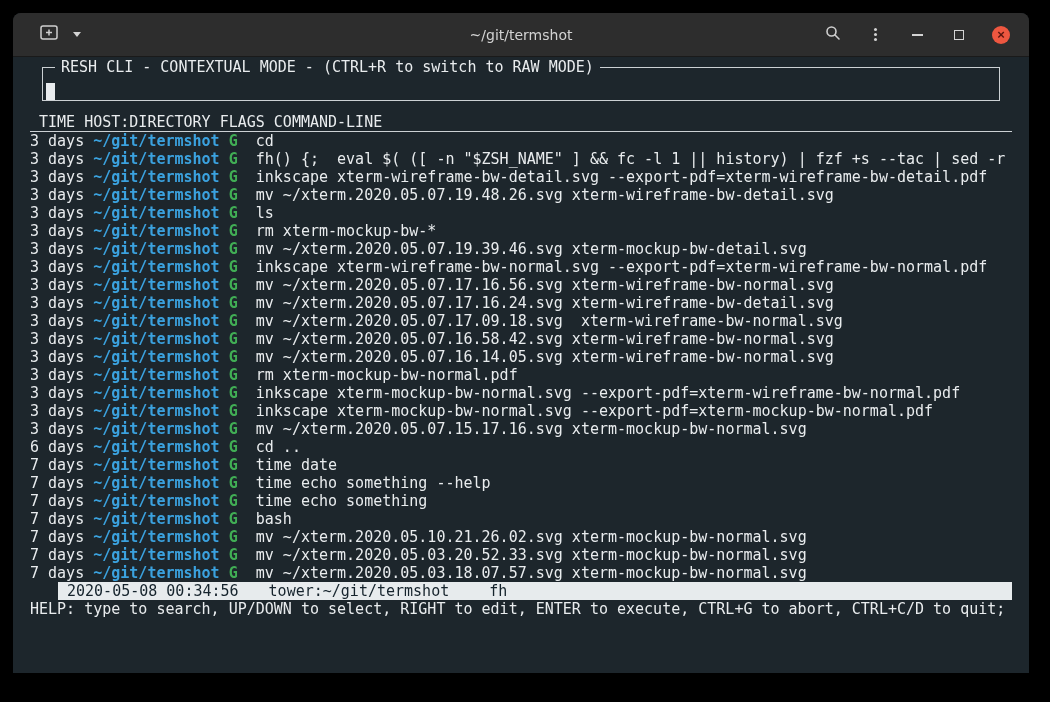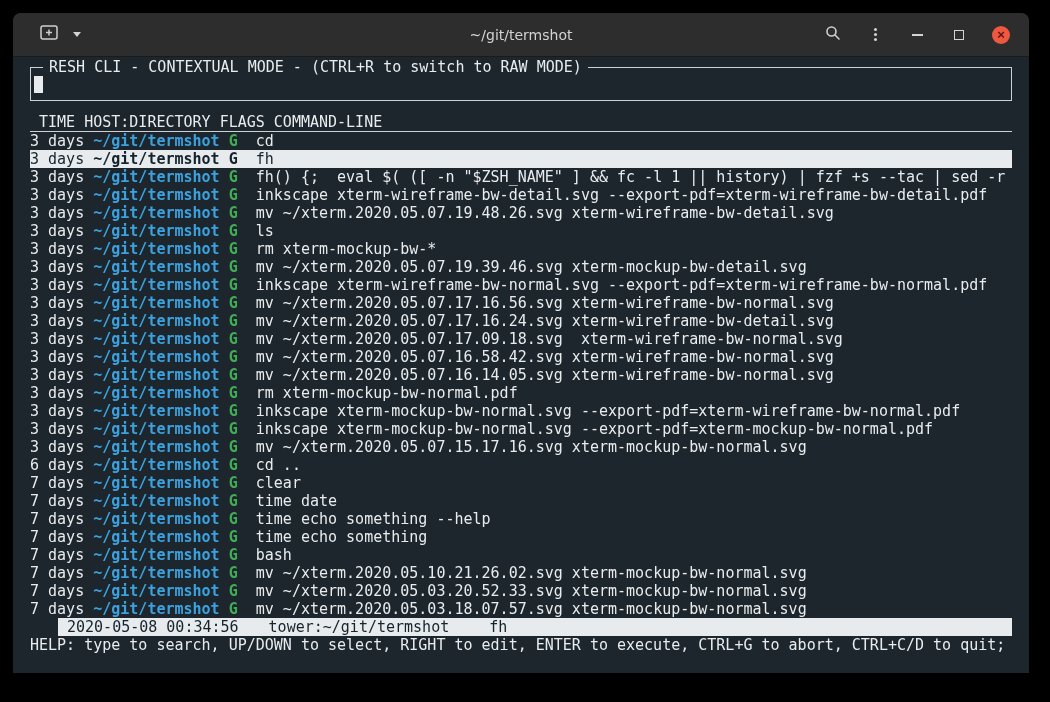--- a/index.html
+++ b/index.html
@@ -17,21 +17,21 @@
   .tb-right{display:flex;align-items:center;gap:22px;margin-left:auto;z-index:1;margin-right:6px;}
   .tb-btn{display:flex;align-items:center;justify-content:center;background:none;border:none;width:20px;height:26px;padding:0;}
   .caret{width:0;height:0;border-left:4px solid transparent;border-right:4px solid transparent;border-top:5px solid var(--titlebar-fg);}
   .kebab{display:flex;flex-direction:column;gap:2px;align-items:center;}
   .kebab i{width:3px;height:3px;border-radius:50%;background:var(--titlebar-fg);}
   .min-bar{width:11px;height:2px;background:var(--titlebar-fg);}
   .restore-sq{width:10px;height:10px;border:1.5px solid var(--titlebar-fg);}
   .close-btn{width:18px;height:18px;border-radius:50%;background:var(--close-red);display:flex;align-items:center;justify-content:center;color:#5a150e;font-size:13px;font-weight:bold;line-height:1;}
 
   .terminal{height:615px;padding:2px 17px 0;font-family:"DejaVu Sans Mono",monospace;font-size:15px;color:var(--terminal-fg);overflow:hidden;}
-  .search-box{position:relative;height:34px;margin:8px 0 12px;border:1px solid var(--border-light);display:flex;align-items:center;padding-left:3px;}
+  .search-box{position:relative;height:34px;margin:8px 12px 12px;border:1px solid var(--border-light);display:flex;align-items:flex-end;padding-left:3px;}
   .box-title{position:absolute;top:-9px;left:12px;background:var(--terminal-bg);padding:0 6px;font-size:15px;line-height:17px;white-space:pre;}
   .cursor{width:9px;height:17px;background:var(--terminal-fg);}
   .col-header{white-space:pre;height:19px;line-height:18px;border-bottom:1px solid var(--border-light);}
   .row{height:18px;line-height:18px;white-space:pre;overflow:hidden;}
   .row span{white-space:pre;}
   .rt{color:var(--terminal-fg);text-align:center;}
   .rh{color:var(--host-blue);font-weight:bold;}
   .rf{color:var(--flag-green);font-weight:bold;}
   .rc{color:var(--terminal-fg);}
   .row.selected{background:var(--selection-bg);}
@@ -98,39 +98,37 @@
 
       <div class="search-box">
         <span class="box-title">RESH CLI - CONTEXTUAL MODE - (CTRL+R to switch to RAW MODE)</span>
         <span class="cursor"></span>
       </div>
 
       <div class="col-header"> TIME HOST:DIRECTORY FLAGS COMMAND-LINE</div>
 
       <div class="rows">
           <div class="row"><span class="rt">3 days </span><span class="rh">~/git/termshot</span><span class="rf"> G</span><span class="rc">  cd</span></div>
-          <div class="row selected"><span class="rt">3 days </span><span class="rh">~/git/termshot</span><span class="rf"> G</span><span class="rc">  fh</span></div>
           <div class="row"><span class="rt">3 days </span><span class="rh">~/git/termshot</span><span class="rf"> G</span><span class="rc">  fh() {;  eval $( ([ -n "$ZSH_NAME" ] &amp;&amp; fc -l 1 || history) | fzf +s --tac | sed -r</span></div>
           <div class="row"><span class="rt">3 days </span><span class="rh">~/git/termshot</span><span class="rf"> G</span><span class="rc">  inkscape xterm-wireframe-bw-detail.svg --export-pdf=xterm-wireframe-bw-detail.pdf</span></div>
           <div class="row"><span class="rt">3 days </span><span class="rh">~/git/termshot</span><span class="rf"> G</span><span class="rc">  mv ~/xterm.2020.05.07.19.48.26.svg xterm-wireframe-bw-detail.svg</span></div>
           <div class="row"><span class="rt">3 days </span><span class="rh">~/git/termshot</span><span class="rf"> G</span><span class="rc">  ls</span></div>
           <div class="row"><span class="rt">3 days </span><span class="rh">~/git/termshot</span><span class="rf"> G</span><span class="rc">  rm xterm-mockup-bw-*</span></div>
           <div class="row"><span class="rt">3 days </span><span class="rh">~/git/termshot</span><span class="rf"> G</span><span class="rc">  mv ~/xterm.2020.05.07.19.39.46.svg xterm-mockup-bw-detail.svg</span></div>
           <div class="row"><span class="rt">3 days </span><span class="rh">~/git/termshot</span><span class="rf"> G</span><span class="rc">  inkscape xterm-wireframe-bw-normal.svg --export-pdf=xterm-wireframe-bw-normal.pdf</span></div>
           <div class="row"><span class="rt">3 days </span><span class="rh">~/git/termshot</span><span class="rf"> G</span><span class="rc">  mv ~/xterm.2020.05.07.17.16.56.svg xterm-wireframe-bw-normal.svg</span></div>
           <div class="row"><span class="rt">3 days </span><span class="rh">~/git/termshot</span><span class="rf"> G</span><span class="rc">  mv ~/xterm.2020.05.07.17.16.24.svg xterm-wireframe-bw-detail.svg</span></div>
           <div class="row"><span class="rt">3 days </span><span class="rh">~/git/termshot</span><span class="rf"> G</span><span class="rc">  mv ~/xterm.2020.05.07.17.09.18.svg  xterm-wireframe-bw-normal.svg</span></div>
           <div class="row"><span class="rt">3 days </span><span class="rh">~/git/termshot</span><span class="rf"> G</span><span class="rc">  mv ~/xterm.2020.05.07.16.58.42.svg xterm-wireframe-bw-normal.svg</span></div>
           <div class="row"><span class="rt">3 days </span><span class="rh">~/git/termshot</span><span class="rf"> G</span><span class="rc">  mv ~/xterm.2020.05.07.16.14.05.svg xterm-wireframe-bw-normal.svg</span></div>
           <div class="row"><span class="rt">3 days </span><span class="rh">~/git/termshot</span><span class="rf"> G</span><span class="rc">  rm xterm-mockup-bw-normal.pdf</span></div>
           <div class="row"><span class="rt">3 days </span><span class="rh">~/git/termshot</span><span class="rf"> G</span><span class="rc">  inkscape xterm-mockup-bw-normal.svg --export-pdf=xterm-wireframe-bw-normal.pdf</span></div>
           <div class="row"><span class="rt">3 days </span><span class="rh">~/git/termshot</span><span class="rf"> G</span><span class="rc">  inkscape xterm-mockup-bw-normal.svg --export-pdf=xterm-mockup-bw-normal.pdf</span></div>
           <div class="row"><span class="rt">3 days </span><span class="rh">~/git/termshot</span><span class="rf"> G</span><span class="rc">  mv ~/xterm.2020.05.07.15.17.16.svg xterm-mockup-bw-normal.svg</span></div>
           <div class="row"><span class="rt">6 days </span><span class="rh">~/git/termshot</span><span class="rf"> G</span><span class="rc">  cd ..</span></div>
-          <div class="row"><span class="rt">7 days </span><span class="rh">~/git/termshot</span><span class="rf"> G</span><span class="rc">  clear</span></div>
           <div class="row"><span class="rt">7 days </span><span class="rh">~/git/termshot</span><span class="rf"> G</span><span class="rc">  time date</span></div>
           <div class="row"><span class="rt">7 days </span><span class="rh">~/git/termshot</span><span class="rf"> G</span><span class="rc">  time echo something --help</span></div>
           <div class="row"><span class="rt">7 days </span><span class="rh">~/git/termshot</span><span class="rf"> G</span><span class="rc">  time echo something</span></div>
           <div class="row"><span class="rt">7 days </span><span class="rh">~/git/termshot</span><span class="rf"> G</span><span class="rc">  bash</span></div>
           <div class="row"><span class="rt">7 days </span><span class="rh">~/git/termshot</span><span class="rf"> G</span><span class="rc">  mv ~/xterm.2020.05.10.21.26.02.svg xterm-mockup-bw-normal.svg</span></div>
           <div class="row"><span class="rt">7 days </span><span class="rh">~/git/termshot</span><span class="rf"> G</span><span class="rc">  mv ~/xterm.2020.05.03.20.52.33.svg xterm-mockup-bw-normal.svg</span></div>
           <div class="row"><span class="rt">7 days </span><span class="rh">~/git/termshot</span><span class="rf"> G</span><span class="rc">  mv ~/xterm.2020.05.03.18.07.57.svg xterm-mockup-bw-normal.svg</span></div>
         </div>
 
       <div class="statusbar">

